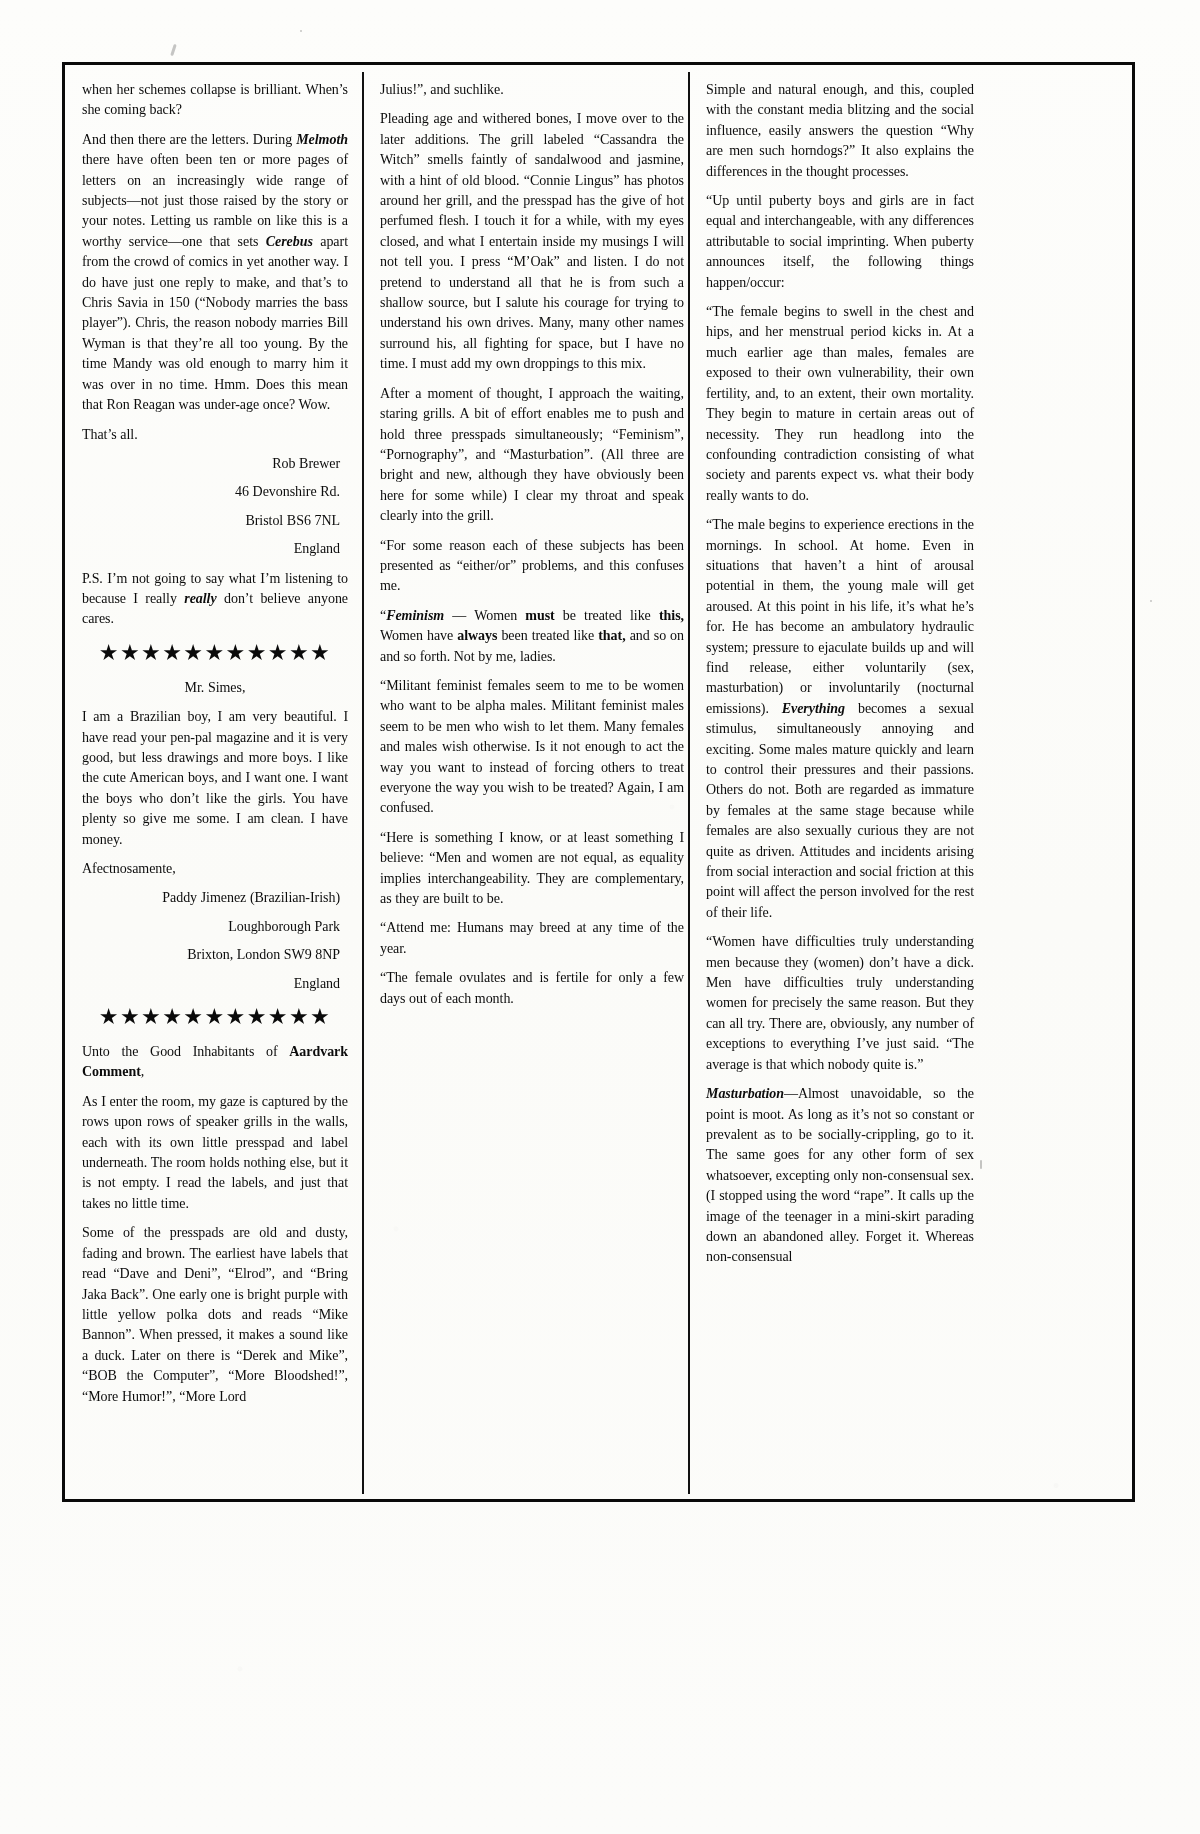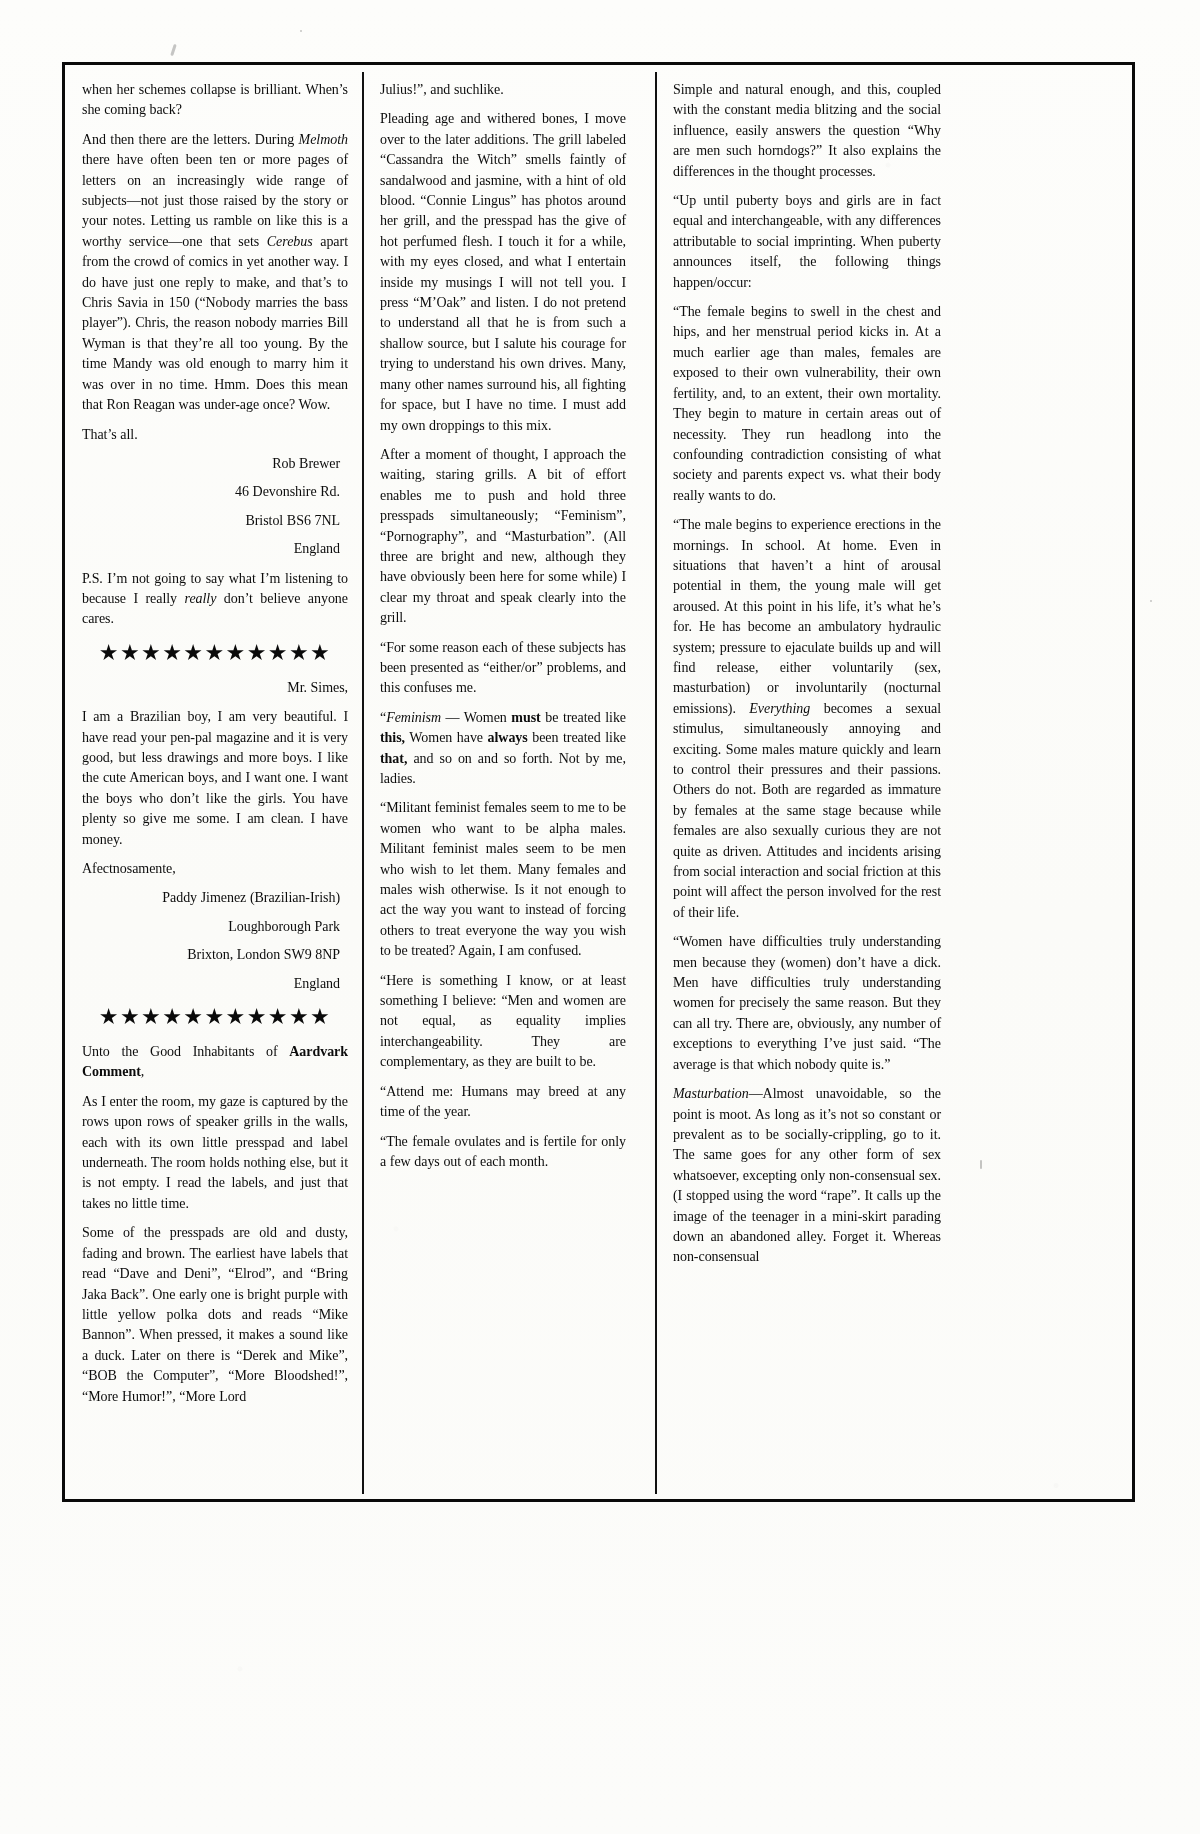--- a/index.html
+++ b/index.html
@@ -48,42 +48,42 @@
     height: 1422px;
     display: flex;
     box-sizing: border-box;
   }
 
   .col {
     box-sizing: border-box;
     position: relative;
   }
   .col-1 { width: 292px; padding: 8px 14px 0 12px; }
-  .col-2 { width: 293px; padding: 8px 29px 0 16px; border-left: 2.5px solid #111; }
+  .col-2 { width: 326px; padding: 8px 4px 0 16px; border-left: 2.5px solid #111; }
   .col-3 { width: 296px; padding: 8px 10px 0 16px; border-left: 2.5px solid #111; }
 
   p {
     margin: 0 0 9px 0;
     text-align: justify;
     text-justify: inter-word;
     font-size: 14px;
     line-height: 20.4px;
     letter-spacing: -0.05px;
     word-spacing: 0.2px;
     color: #0c0c0c;
   }
   p.addr {
     text-align: right;
     margin: 8px;
     line-height: 20.4px;
   }
   p.addr.first { margin-top: 0; }
   p.addr.last { margin-bottom: 9px; }
 
-  i, em { font-style: italic; }
+  i, em { font-style: italic; font-weight: bold; }
   b, strong { font-weight: bold; }
 
   .stars {
     text-align: center;
     font-size: 22px;
     line-height: 28px;
     letter-spacing: 1.4px;
     margin: 6px 0 11px 0;
     color: #0a0a0a;
     user-select: none;
@@ -103,21 +103,21 @@
   <div class="col col-1">
       <p>when her schemes collapse is brilliant. When’s she coming back?</p>
       <p>And then there are the letters. During <i>Melmoth</i> there have often been ten or more pages of letters on an increasingly wide range of subjects—not just those raised by the story or your notes. Letting us ramble on like this is a worthy service—one that sets <i>Cerebus</i> apart from the crowd of comics in yet another way. I do have just one reply to make, and that’s to Chris Savia in 150 (“Nobody marries the bass player”). Chris, the reason nobody marries Bill Wyman is that they’re all too young. By the time Mandy was old enough to marry him it was over in no time. Hmm. Does this mean that Ron Reagan was under-age once? Wow.</p>
       <p>That’s all.</p>
       <p class="addr first">Rob Brewer</p>
       <p class="addr">46 Devonshire Rd.</p>
       <p class="addr">Bristol  BS6 7NL</p>
       <p class="addr last">England</p>
       <p>P.S. I’m not going to say what I’m listening to because I really <i>really</i> don’t believe anyone cares.</p>
       <div class="stars">★★★★★★★★★★★</div>
-      <p style="text-align: right;">Mr. Simes,</p>
+      <p style="text-align: center;">Mr. Simes,</p>
       <p>I am a Brazilian boy, I am very beautiful. I have read your pen-pal magazine and it is very good, but less drawings and more boys. I like the cute American boys, and I want one. I want the boys who don’t like the girls. You have plenty so give me some. I am clean. I have money.</p>
       <p style="text-align: left;">Afectnosamente,</p>
       <p class="addr first">Paddy Jimenez (Brazilian-Irish)</p>
       <p class="addr">Loughborough Park</p>
       <p class="addr">Brixton, London SW9 8NP</p>
       <p class="addr last">England</p>
       <div class="stars">★★★★★★★★★★★</div>
       <p>Unto the Good Inhabitants of <b>Aardvark Comment</b>,</p>
       <p>As I enter the room, my gaze is captured by the rows upon rows of speaker grills in the walls, each with its own little presspad and label underneath. The room holds nothing else, but it is not empty. I read the labels, and just that takes no little time.</p>
       <p>Some of the presspads are old and dusty, fading and brown. The earliest have labels that read “Dave and Deni”, “Elrod”, and “Bring Jaka Back”. One early one is bright purple with little yellow polka dots and reads “Mike Bannon”. When pressed, it makes a sound like a duck. Later on there is “Derek and Mike”, “BOB the Computer”, “More Bloodshed!”, “More Humor!”, “More Lord</p>

